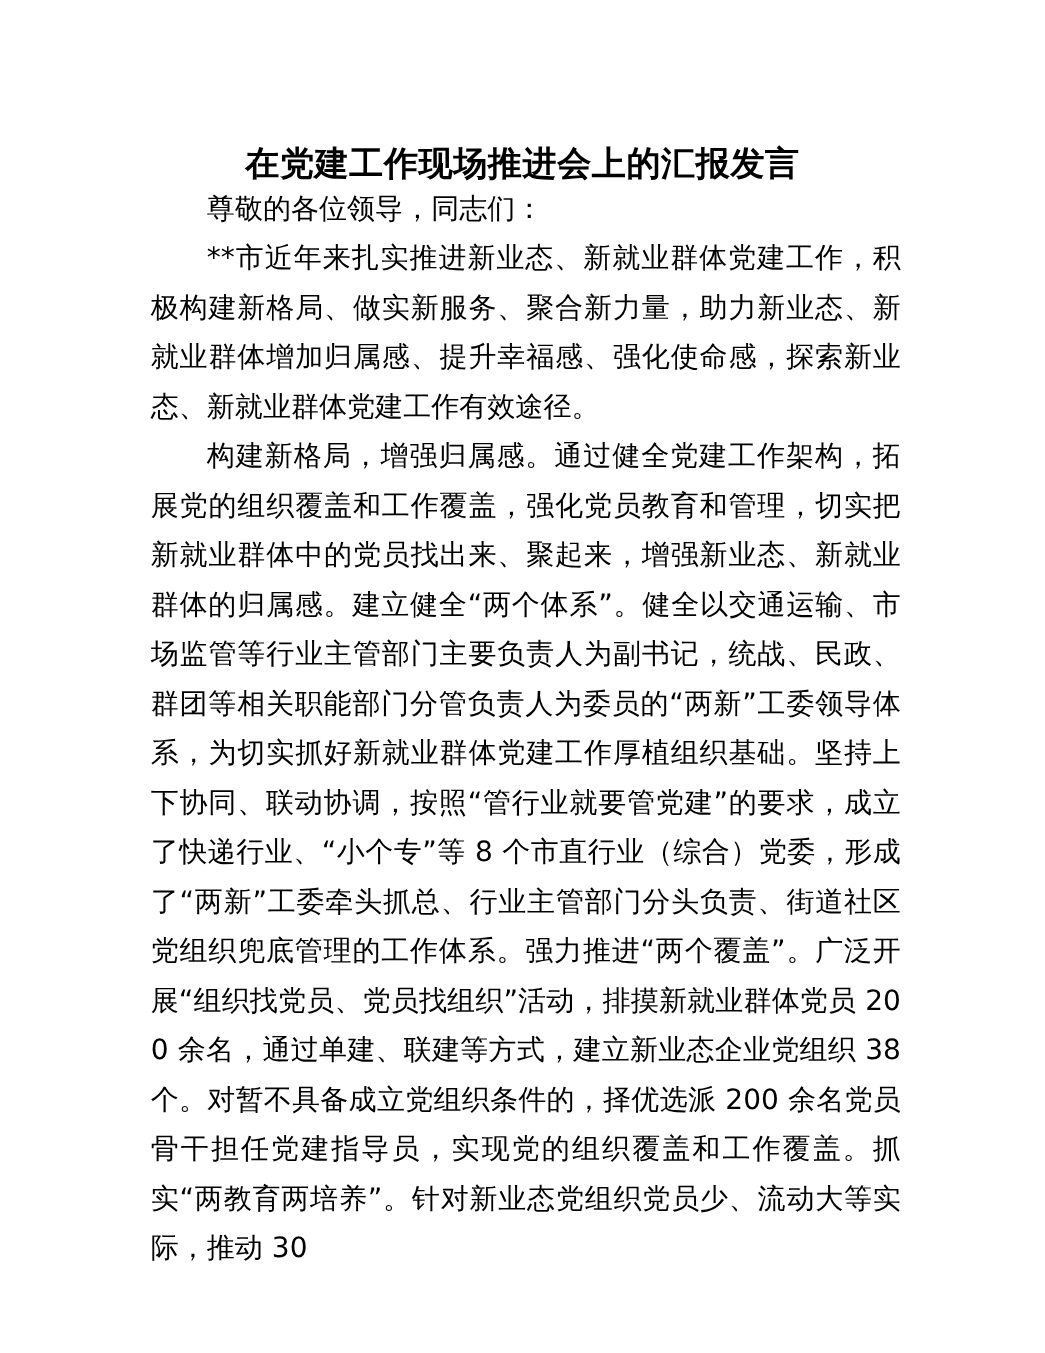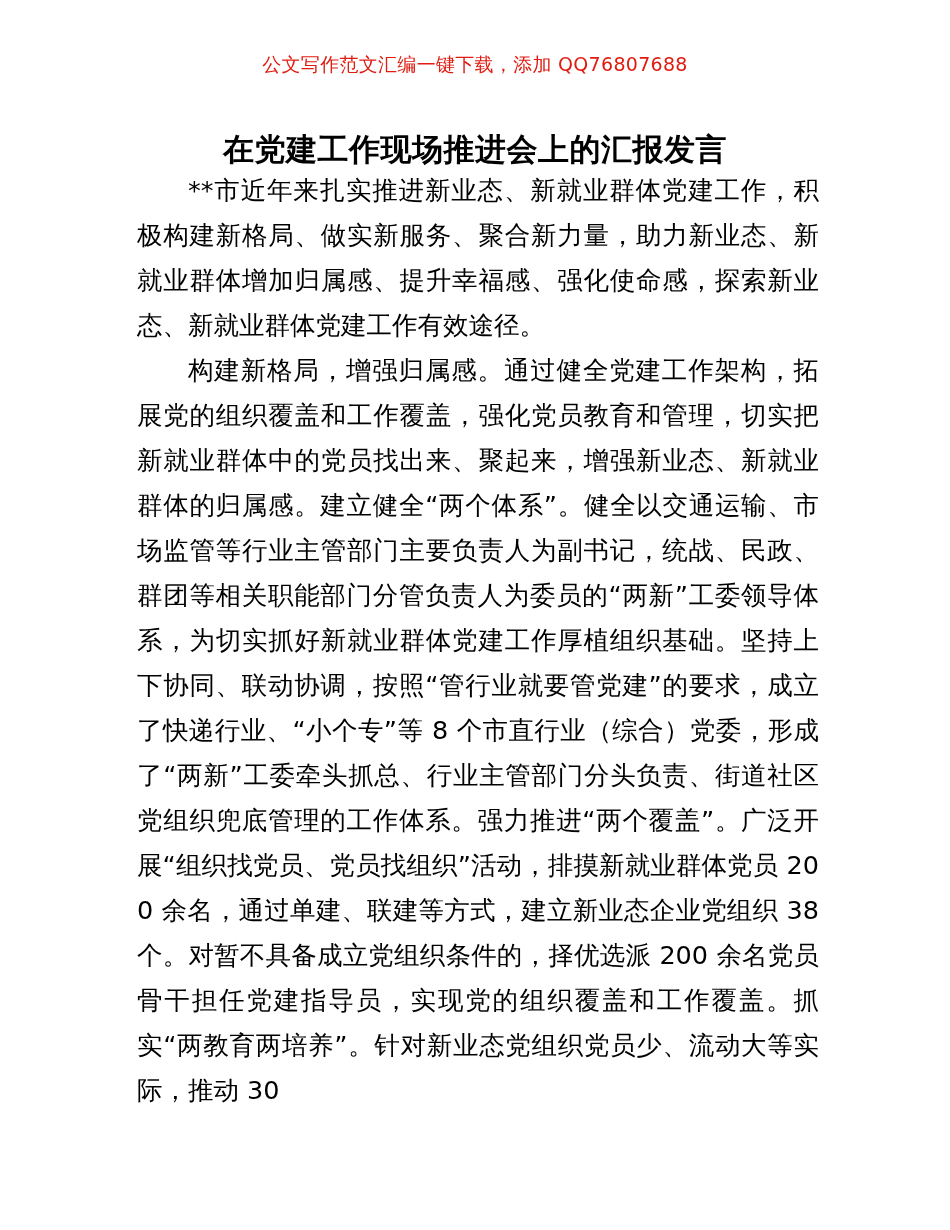--- a/index.html
+++ b/index.html
@@ -67,22 +67,22 @@
     letter-spacing: 0px;
   }
   .para + .para {
   }
 </style>
 </head>
 <body>
 
 <div class="page">
 
-  <div class="promo-header">公文写作范文汇编一键下载，添加 QQ76807688</div>
 
   <h1 class="doc-title">在党建工作现场推进会上的汇报发言</h1>
 
   <div class="doc-body">
+    <p class="para">尊敬的各位领导，同志们：</p>
     <p class="para">**市近年来扎实推进新业态、新就业群体党建工作，积极构建新格局、做实新服务、聚合新力量，助力新业态、新就业群体增加归属感、提升幸福感、强化使命感，探索新业态、新就业群体党建工作有效途径。</p>
     <p class="para">构建新格局，增强归属感。通过健全党建工作架构，拓展党的组织覆盖和工作覆盖，强化党员教育和管理，切实把新就业群体中的党员找出来、聚起来，增强新业态、新就业群体的归属感。建立健全“两个体系”。健全以交通运输、市场监管等行业主管部门主要负责人为副书记，统战、民政、群团等相关职能部门分管负责人为委员的“两新”工委领导体系，为切实抓好新就业群体党建工作厚植组织基础。坚持上下协同、联动协调，按照“管行业就要管党建”的要求，成立了快递行业、“小个专”等 8 个市直行业（综合）党委，形成了“两新”工委牵头抓总、行业主管部门分头负责、街道社区党组织兜底管理的工作体系。强力推进“两个覆盖”。广泛开展“组织找党员、党员找组织”活动，排摸新就业群体党员 200 余名，通过单建、联建等方式，建立新业态企业党组织 38 个。对暂不具备成立党组织条件的，择优选派 200 余名党员骨干担任党建指导员，实现党的组织覆盖和工作覆盖。抓实“两教育两培养”。针对新业态党组织党员少、流动大等实际，推动 30</p>
   </div>
 
 </div>
 
 </body></html>

